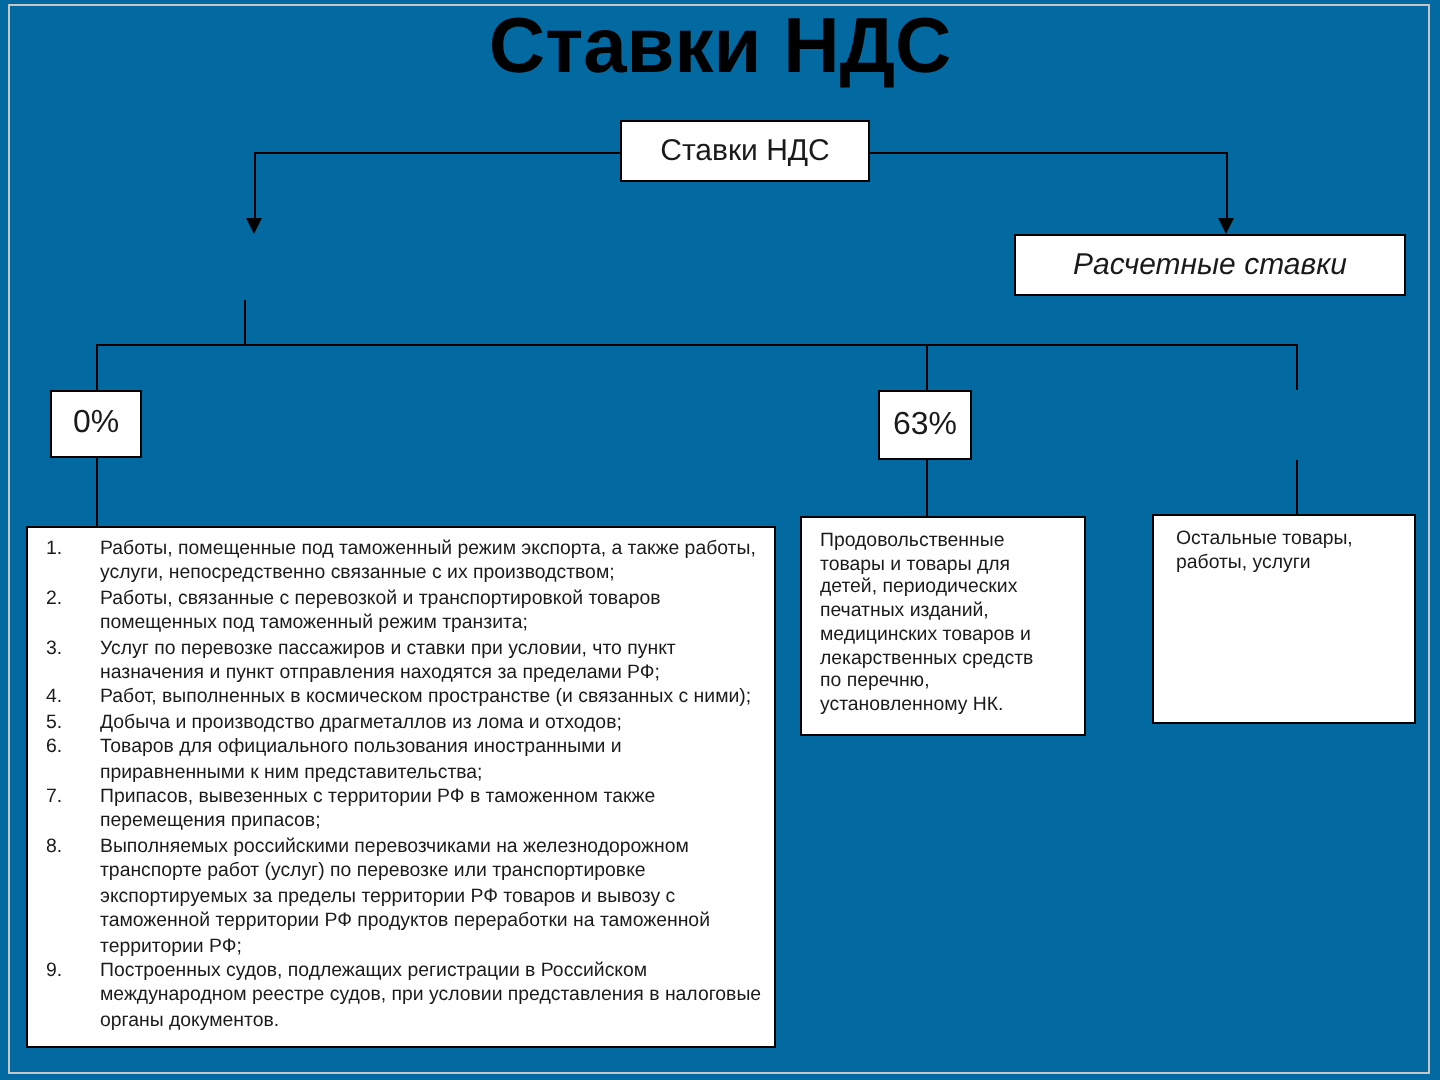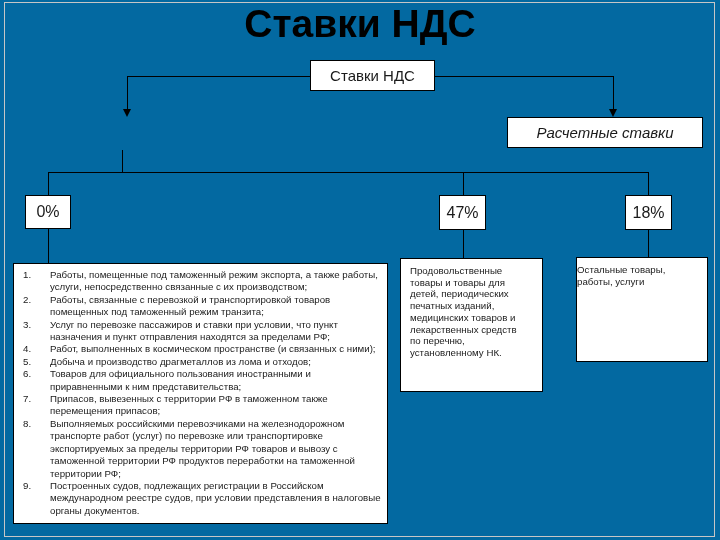--- a/index.html
+++ b/index.html
@@ -29,22 +29,22 @@
   .arrow-down{
     position:absolute;width:0;height:0;
     border-left:4px solid transparent;border-right:4px solid transparent;
     border-top:8px solid #000;
   }
   .list-box{
     position:absolute;border:1px solid #000;background:#fff;box-sizing:border-box;
     font-size:9.7px;line-height:12.4px;text-align:left;
   }
   .list-zero{left:13px;top:263px;width:375px;height:261px;padding:5px 6px 0 0;border-width:1.5px;}
-  .list-ten{left:400px;top:258px;width:143px;height:134px;padding:6px 22px 0 9px;line-height:11.7px;}
-  .list-eighteen{left:576px;top:257px;width:132px;height:105px;padding:6px 6px 0 0;line-height:11.7px;}
+  .list-ten{left:400px;top:258px;width:143px;height:110px;padding:6px 22px 0 9px;line-height:11.7px;}
+  .list-eighteen{left:576px;top:257px;width:132px;height:105px;padding:6px 6px 0 11px;line-height:11.7px;}
   .li-row{display:flex;}
   .li-num{flex:none;width:27px;padding-left:9px;box-sizing:content-box;}
   .li-text{flex:1;}
 </style>
 </head>
 <body>
 
 <div id="slide">
   <div class="frame"></div>
 
@@ -69,24 +69,21 @@
   <div class="line" style="left:122px;top:150px;width:1px;height:22px;"></div>
   <div class="line" style="left:48px;top:172px;width:601px;height:1px;"></div>
   <div class="line" style="left:48px;top:172px;width:1px;height:23px;"></div>
   <div class="line" style="left:463px;top:172px;width:1px;height:23px;"></div>
   <div class="line" style="left:648px;top:172px;width:1px;height:23px;"></div>
 
   <div class="box rate-box rate-0">
     <span>0%</span>
   </div>
   <div class="box rate-box rate-10">
-    <span>47%</span>
-  </div>
-  <div class="box rate-box rate-18">
-    <span>18%</span>
+    <span>63%</span>
   </div>
 
   <div class="line" style="left:48px;top:229px;width:1px;height:34px;"></div>
   <div class="line" style="left:463px;top:230px;width:1px;height:28px;"></div>
   <div class="line" style="left:648px;top:230px;width:1px;height:27px;"></div>
 
   <div class="list-box list-zero">
     <div class="li-row">
       <span class="li-num">1.</span>
       <div class="li-text">Работы, помещенные под таможенный режим экспорта, а также работы, услуги, непосредственно связанные с их производством;</div>

